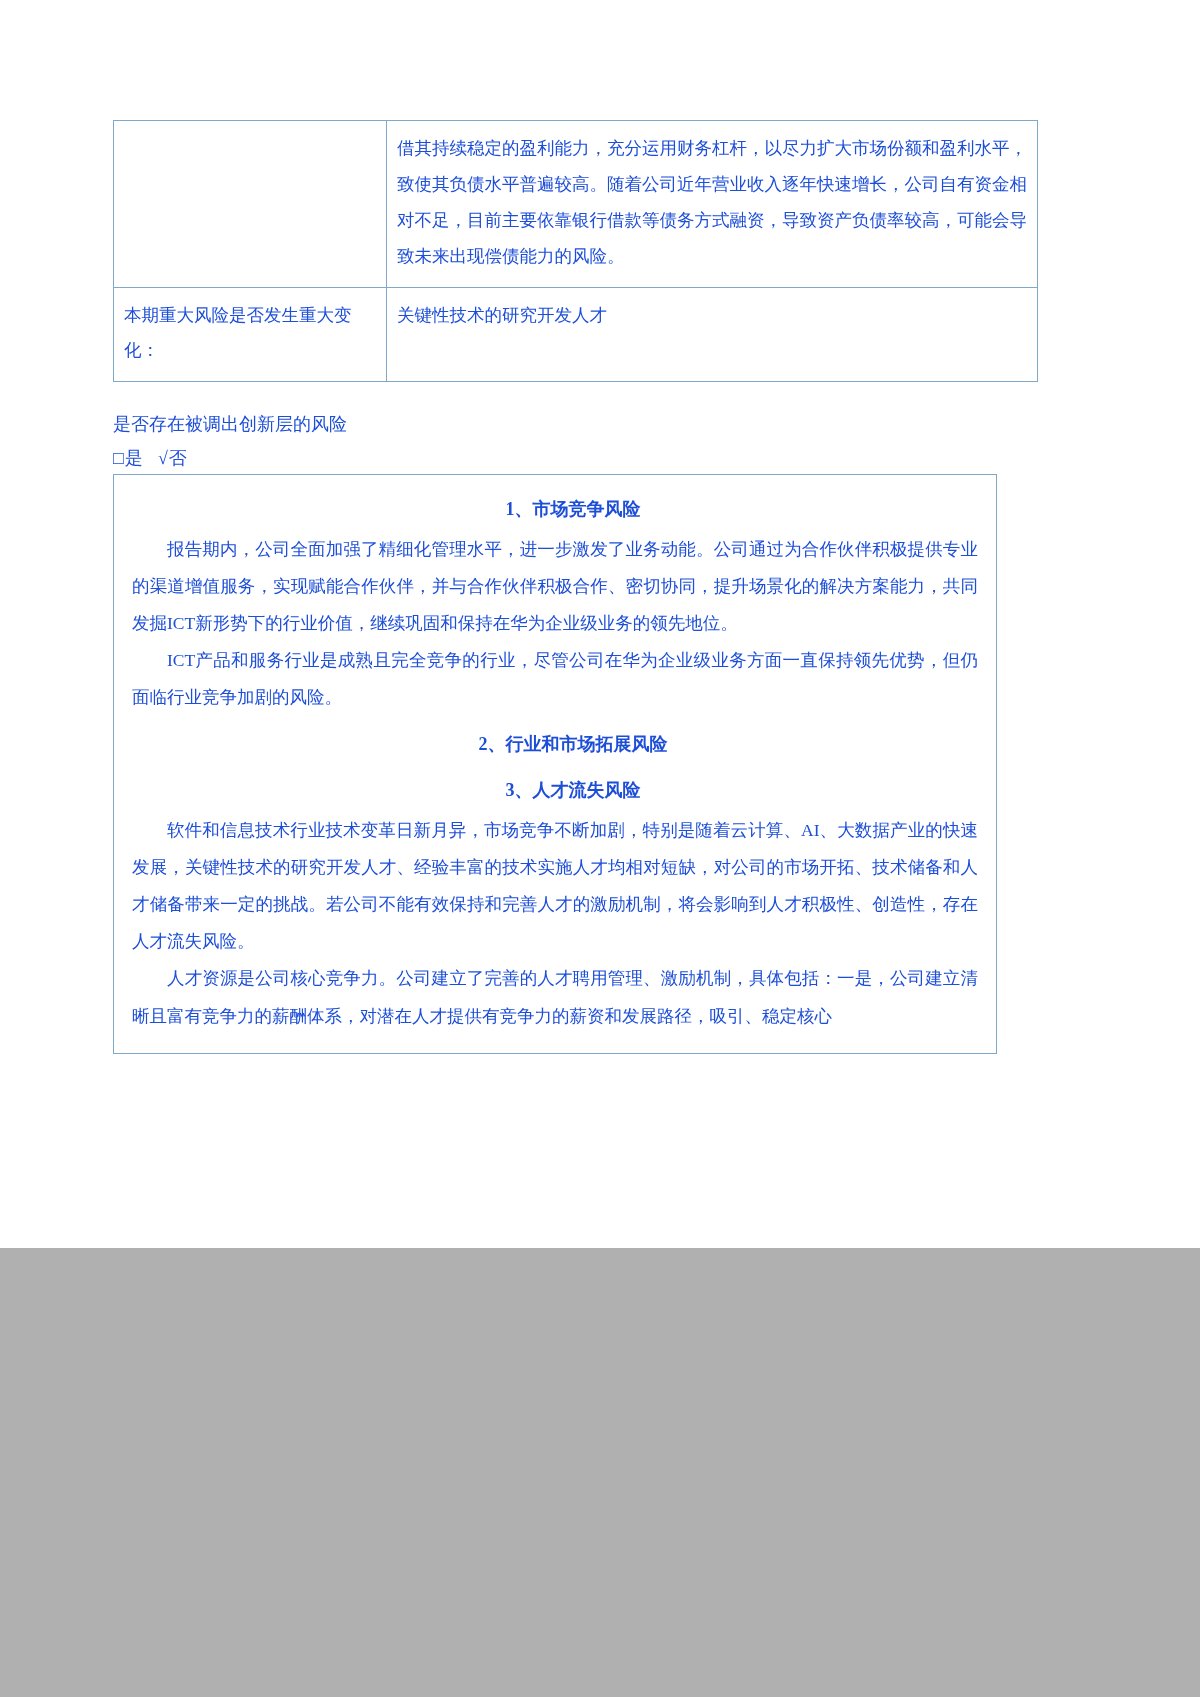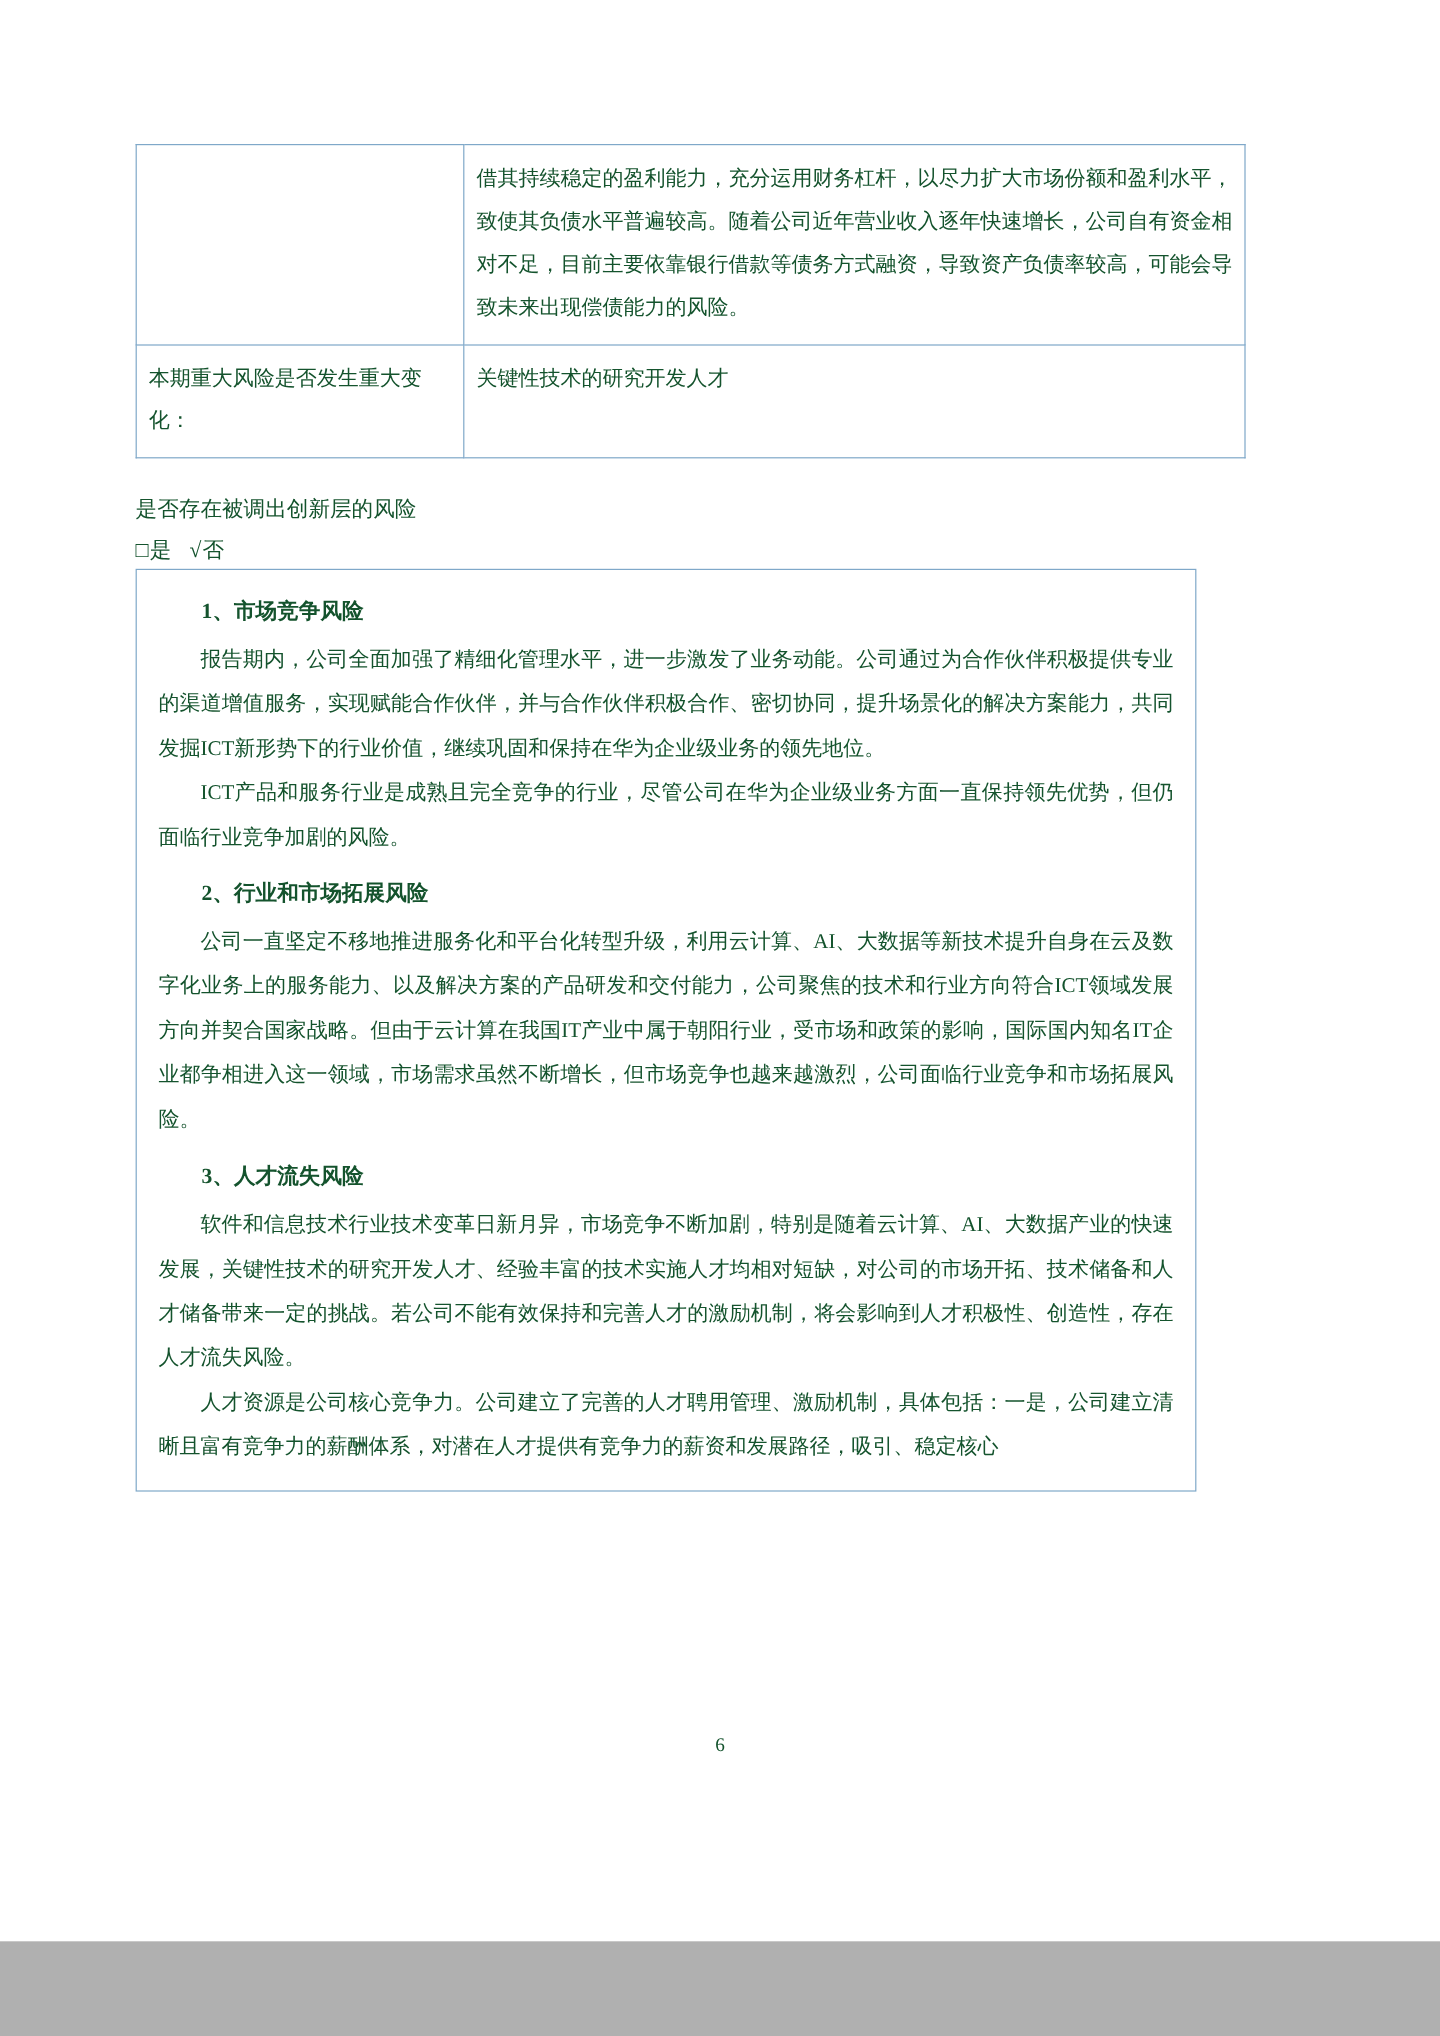--- a/index.html
+++ b/index.html
@@ -2,27 +2,27 @@
 <html><head>
 <meta charset="utf-8">
 <style>
   html, body {
     margin: 0;
     padding: 0;
     background: #b0b0b0;
   }
   .page {
     width: 1200px;
-    height: 1618px;
+    height: 1248px;
     background: #ffffff;
     margin: 0 auto;
     position: relative;
     box-sizing: border-box;
     font-family: "Liberation Serif", "DejaVu Serif", serif;
-    color: #14532d;
+    color: #1d4ed8;
   }
   .content {
     position: absolute;
     left: 113px;
     top: 120px;
     width: 884px;
   }
 
   
   table.doc-table {
@@ -73,20 +73,21 @@
     padding: 14px 18px 18px 18px;
     box-sizing: border-box;
     width: 884px;
   }
   .risk-title {
     font-weight: bold;
     font-size: 18px;
     margin: 10px 0 4px 0;
     text-indent: 2em;
     line-height: 2.0;
+    text-align: center;
   }
   .risk-title:first-child { margin-top: 2px; }
   .risk-par {
     font-size: 17.5px;
     line-height: 2.12;
     margin: 0;
     text-indent: 2em;
     text-align: justify;
     text-justify: inter-ideograph;
   }
@@ -131,21 +132,20 @@
     </p>
 
 
     <div class="risk-box">
 
       <p class="risk-title">1、市场竞争风险</p>
       <p class="risk-par">报告期内，公司全面加强了精细化管理水平，进一步激发了业务动能。公司通过为合作伙伴积极提供专业的渠道增值服务，实现赋能合作伙伴，并与合作伙伴积极合作、密切协同，提升场景化的解决方案能力，共同发掘ICT新形势下的行业价值，继续巩固和保持在华为企业级业务的领先地位。</p>
       <p class="risk-par">ICT产品和服务行业是成熟且完全竞争的行业，尽管公司在华为企业级业务方面一直保持领先优势，但仍面临行业竞争加剧的风险。</p>
 
       <p class="risk-title">2、行业和市场拓展风险</p>
-      <p class="risk-par">公司一直坚定不移地推进服务化和平台化转型升级，利用云计算、AI、大数据等新技术提升自身在云及数字化业务上的服务能力、以及解决方案的产品研发和交付能力，公司聚焦的技术和行业方向符合ICT领域发展方向并契合国家战略。但由于云计算在我国IT产业中属于朝阳行业，受市场和政策的影响，国际国内知名IT企业都争相进入这一领域，市场需求虽然不断增长，但市场竞争也越来越激烈，公司面临行业竞争和市场拓展风险。</p>
 
       <p class="risk-title">3、人才流失风险</p>
       <p class="risk-par">软件和信息技术行业技术变革日新月异，市场竞争不断加剧，特别是随着云计算、AI、大数据产业的快速发展，关键性技术的研究开发人才、经验丰富的技术实施人才均相对短缺，对公司的市场开拓、技术储备和人才储备带来一定的挑战。若公司不能有效保持和完善人才的激励机制，将会影响到人才积极性、创造性，存在人才流失风险。</p>
       <p class="risk-par">人才资源是公司核心竞争力。公司建立了完善的人才聘用管理、激励机制，具体包括：一是，公司建立清晰且富有竞争力的薪酬体系，对潜在人才提供有竞争力的薪资和发展路径，吸引、稳定核心</p>
 
     </div>
   </div>
 
   <div class="page-number">6</div>
 </div>

